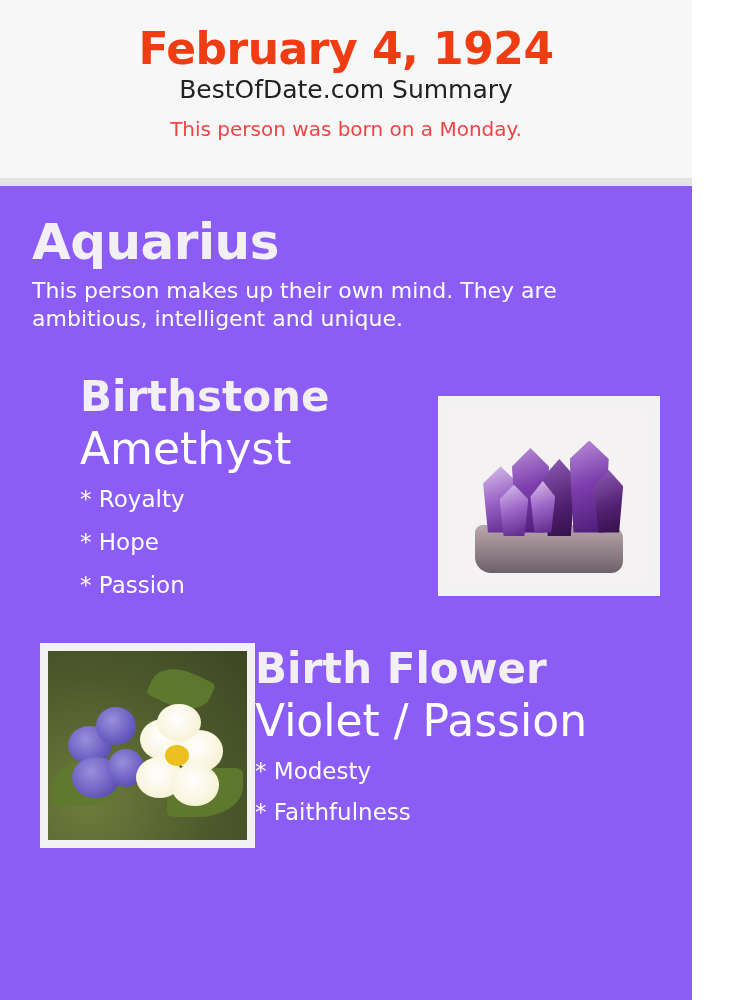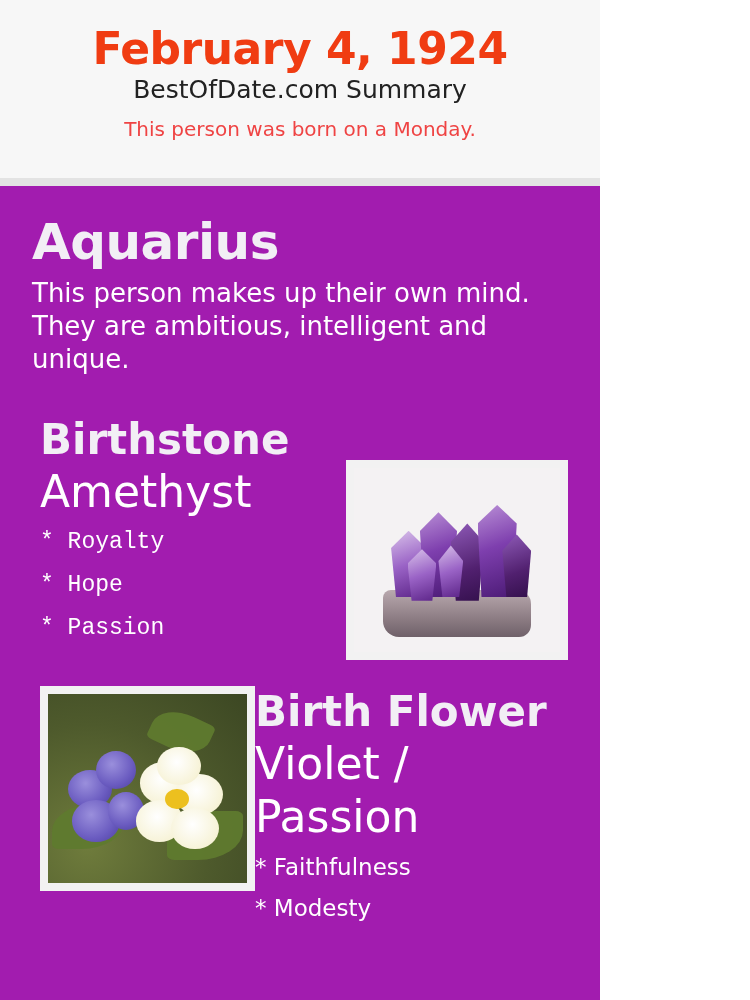--- a/index.html
+++ b/index.html
@@ -4,21 +4,21 @@
 <style>
   * { box-sizing: border-box; margin: 0; padding: 0; }
   html, body {
     width: 750px;
     height: 1000px;
     font-family: "DejaVu Sans", sans-serif;
     background: #ffffff;
     overflow: hidden;
   }
   .page {
-    width: 600px;
+    width: 692px;
     height: 1000px;
     position: relative;
     display: flex;
     flex-direction: column;
   }
 
   
   .header {
     background: #f7f7f7;
     height: 178px;
@@ -45,69 +45,69 @@
     line-height: 1.2;
   }
   .header-rule {
     height: 8px;
     background: #e3e3e3;
     flex: none;
   }
 
   
   .body {
-    background: #a21caf;
+    background: #8b5cf6;
     flex: 1 1 auto;
     padding: 30px 32px 0 32px;
     color: #ffffff;
     position: relative;
   }
 
   .zodiac-title {
     font-size: 50px;
     font-weight: bold;
     line-height: 1.05;
     letter-spacing: -0.5px;
     color: #f2eff5;
   }
   .zodiac-desc {
-    font-size: 26px;
+    font-size: 22px;
     line-height: 1.28;
     margin-top: 8px;
     color: #ffffff;
     max-width: 660px;
   }
 
   
   .stone-section {
     margin-top: 42px;
     display: flex;
-    align-items: flex-end;
+    align-items: center;
     justify-content: space-between;
+    margin-left: 40px;
   }
   .stone-text { padding-left: 8px; }
   .section-heading {
     font-size: 42px;
     font-weight: bold;
     line-height: 1.05;
     color: #f2eff5;
   }
   .section-value {
     font-size: 44px;
     line-height: 1.2;
     margin-top: 4px;
     color: #ffffff;
   }
   .bullets { margin-top: 12px; }
   .bullet {
     font-size: 23px;
     line-height: 1.0;
     margin-bottom: 20px;
     color: #ffffff;
-    font-family: Liberation Mono, monospace;
   }
 
   .photo-frame {
     background: #f2f2f2;
     padding: 8px;
     flex: none;
   }
   .stone-frame { width: 222px; height: 200px; margin-right: 0px; }
   .stone-img {
     width: 100%;
@@ -240,20 +240,20 @@
           <div class="fl-prim-p" style="left:62%; top:60%; width:24%; height:22%;"></div>
           <div class="fl-prim-p" style="left:55%; top:28%; width:22%; height:20%;"></div>
           <div class="fl-prim-center" style="left:59%; top:50%; width:12%; height:11%;"></div>
         </div>
       </div>
 
       <div class="flower-text">
         <div class="section-heading">Birth Flower</div>
         <div class="section-value">Violet / Passion</div>
         <div class="bullets">
+          <div class="flower-bullet">* Modesty</div>
           <div class="flower-bullet">* Faithfulness</div>
-          <div class="flower-bullet">* Modesty</div>
         </div>
       </div>
     </div>
 
   </div>
 </div>
 
 </body></html>

